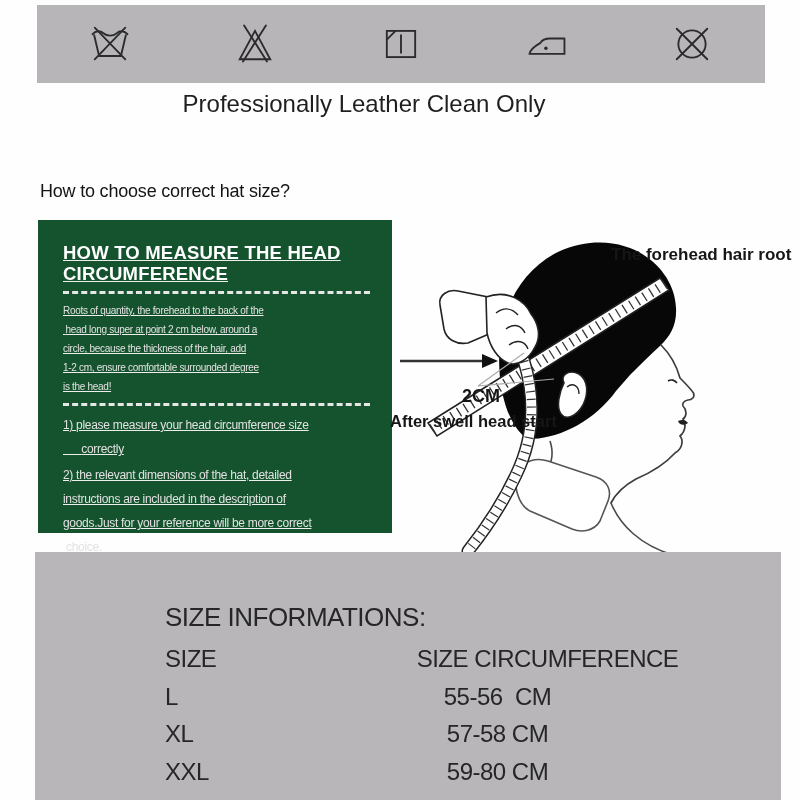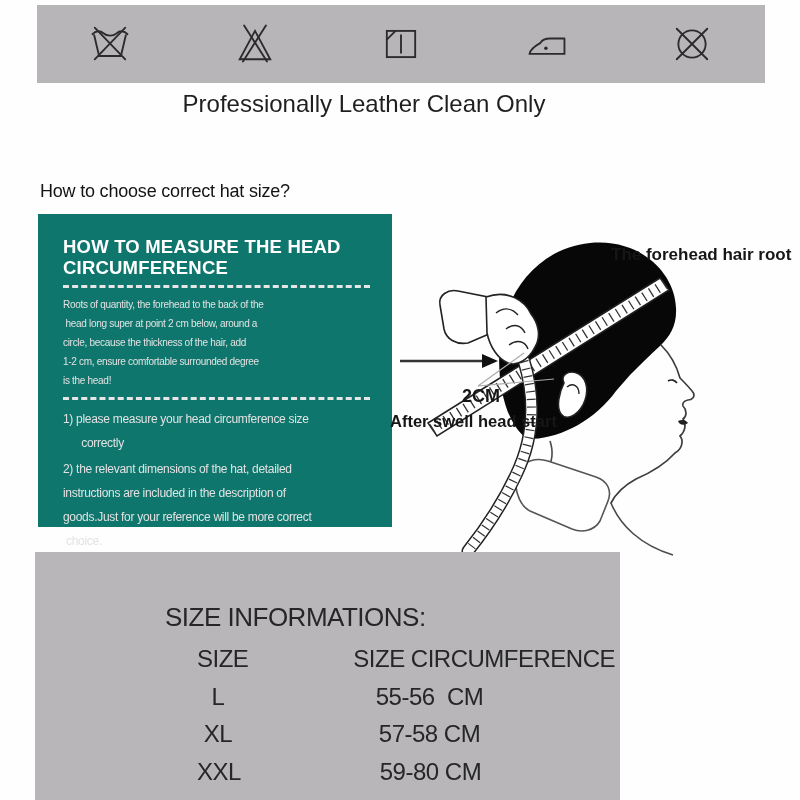--- a/index.html
+++ b/index.html
@@ -17,23 +17,24 @@
     position:absolute;left:0;top:90px;width:728px;text-align:center;
     font-size:24px;color:#1f1f1f;
   }
   
   .heading{
     position:absolute;left:40px;top:181px;font-size:18px;color:#141414;
     letter-spacing:-0.2px;
   }
   
   .measure-panel{
-    position:absolute;left:38px;top:214px;width:354px;height:313px;
-    background:#0f766e;color:#eee;box-sizing:border-box;
+    position:absolute;left:38px;top:220px;width:354px;height:313px;
+    background:#14532d;color:#eee;box-sizing:border-box;
     padding:22px 22px 0 25px;
+    text-decoration:underline;
   }
   .panel-title{
     font-weight:bold;font-size:18.5px;line-height:21px;color:#fff;
     white-space:pre-line;letter-spacing:0.2px;
   }
   .dashed-divider{border:none;border-top:3px dashed #e6e6e6;margin:7px 0 7px 0;}
   .panel-body{
     font-size:10px;line-height:19px;color:#e2e2e2;white-space:pre-wrap;
     letter-spacing:-0.3px;
   }
@@ -42,26 +43,26 @@
     letter-spacing:0.3px;
   }
   .prompt-item{
     font-size:12px;line-height:24px;color:#e2e2e2;white-space:pre-wrap;
     letter-spacing:-0.3px;margin-top:2px;
   }
   
   .diagram{position:absolute;left:378px;top:233px;}
   
   .size-panel{
-    position:absolute;left:35px;top:552px;width:585px;height:248px;
+    position:absolute;left:35px;top:552px;width:746px;height:248px;
     background:#b8b6b9;box-sizing:border-box;padding:50px 0 0 130px;color:#262626;
   }
   .size-title{font-size:26px;line-height:30px;letter-spacing:-0.5px;margin-bottom:8px;}
   .size-row{display:flex;line-height:37.5px;font-size:24px;letter-spacing:-0.5px;}
-  .size-row .c1{width:60px;text-align:center;margin-left:32px;}
+  .size-row .c1{width:60px;text-align:left;}
   .size-row .c2{width:545px;text-align:center;white-space:pre;}
   .size-row .c2.hdr{padding-left:100px;box-sizing:border-box;}
 </style>
 </head>
 <body>
 
 <div id="page">
 
   <div class="care-bar">
     <svg class="care-icon" viewBox="0 0 44 44" fill="none" stroke="#2b2b2b" stroke-width="1.7" stroke-linecap="round">

